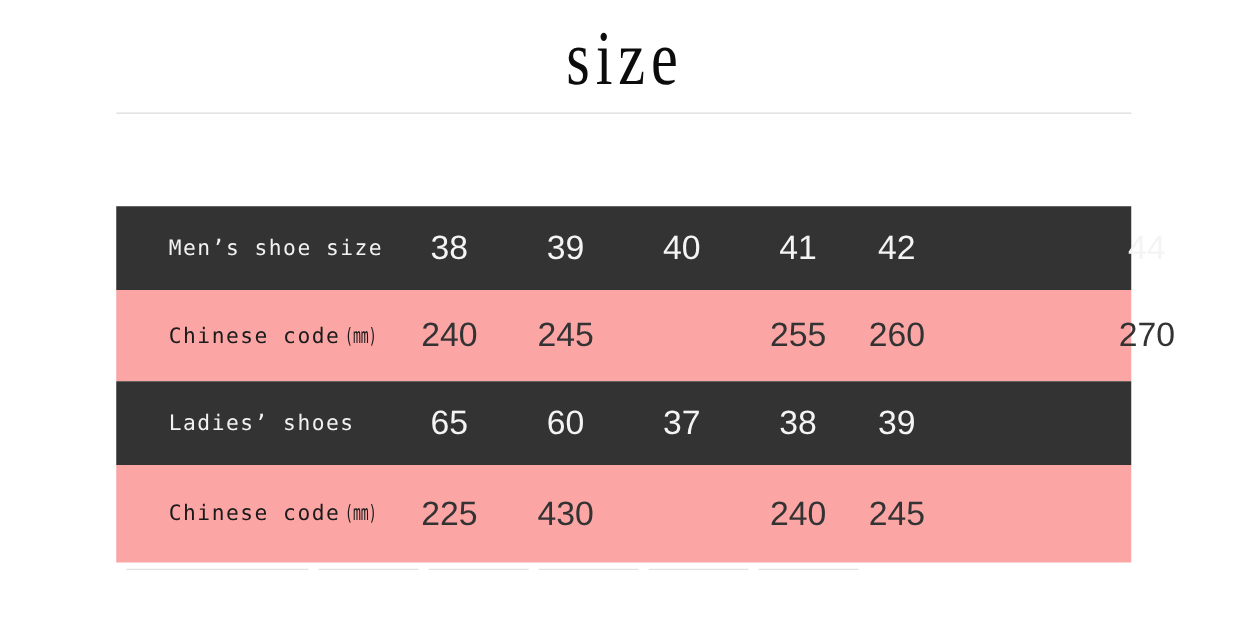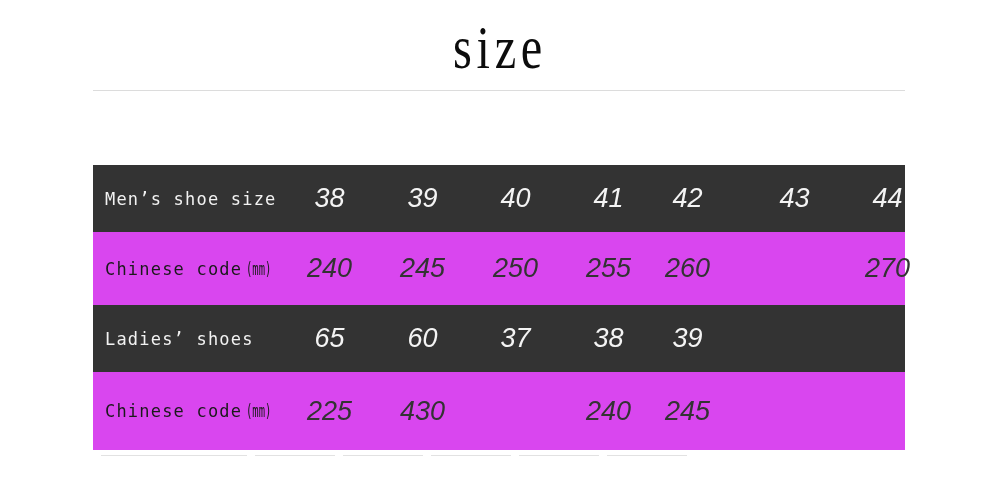--- a/index.html
+++ b/index.html
@@ -56,35 +56,36 @@
   .row {
     position: relative;
     width: 812px;
     height: 67px;
     box-sizing: border-box;
   }
   .row.dark {
     background: #333333;
   }
   .row.light {
-    background: #d946ef;
+    background: #fca5a5;
     height: 73px;
   }
   .row.light.last {
     height: 78px;
   }
 
   .cell {
     position: absolute;
     top: 0;
     height: 100%;
     display: flex;
     align-items: center;
     justify-content: center;
     white-space: nowrap;
+    margin-left: 30px;
   }
 
   
   .cell.label {
     left: 0;
     width: 190px;
     justify-content: flex-start;
     padding-left: 12px;
     box-sizing: border-box;
     font-family: "DejaVu Sans Mono", "Liberation Mono", monospace;
@@ -101,21 +102,20 @@
     margin-left: 4px;
     letter-spacing: 0;
   }
 
   
   .cell.val {
     width: 93px;
     font-family: "Liberation Sans", sans-serif;
     font-size: 27px;
     font-weight: 400;
-    font-style: italic;
   }
   .row.dark .cell.val { color: #f4f4f4; }
   .row.light .cell.val { color: #333333; }
 
   .cell.val.c0 { left: 190px; }
   .cell.val.c1 { left: 283px; }
   .cell.val.c2 { left: 376px; }
   .cell.val.c3 { left: 469px; }
   .cell.val.c4 { left: 548px; }
   .cell.val.c5 { left: 655px; }
@@ -155,32 +155,30 @@
   <div class="row dark">
     <div class="cell label">
       <span>Men’s shoe size</span>
         <span class="unit"></span>
     </div>
     <div class="cell val c0">38</div>
     <div class="cell val c1">39</div>
     <div class="cell val c2">40</div>
     <div class="cell val c3">41</div>
     <div class="cell val c4">42</div>
-    <div class="cell val c5">43</div>
     <div class="cell val c6">44</div>
   </div>
 
   <div class="row light">
     <div class="cell label">
       <span>Chinese code</span>
         <span class="unit">(mm)</span>
     </div>
     <div class="cell val c0">240</div>
     <div class="cell val c1">245</div>
-    <div class="cell val c2">250</div>
     <div class="cell val c3">255</div>
     <div class="cell val c4">260</div>
     <div class="cell val c6">270</div>
   </div>
 
   <div class="row dark">
     <div class="cell label">
       <span>Ladies’ shoes</span>
         <span class="unit"></span>
     </div>

